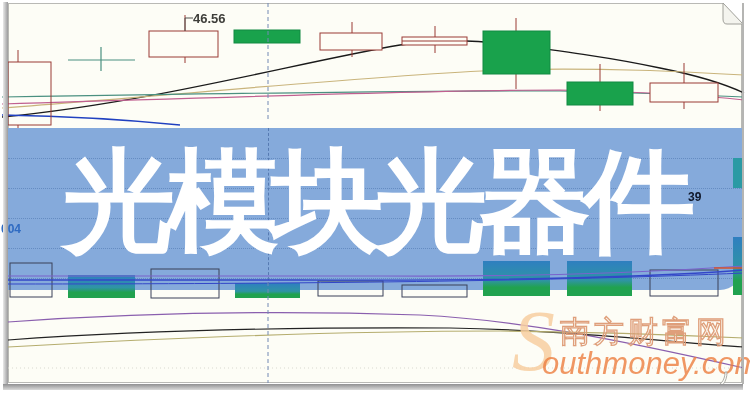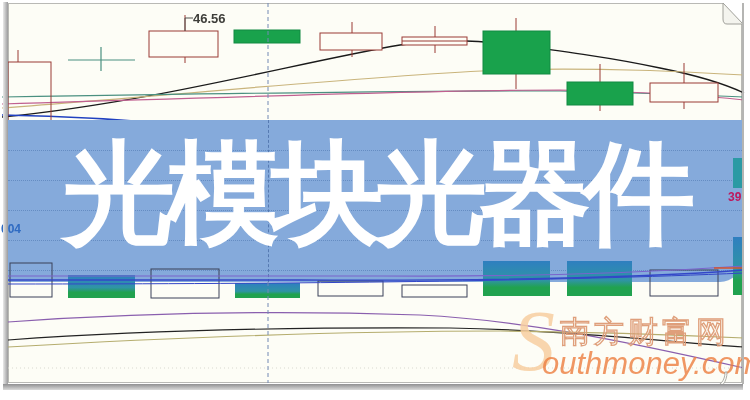--- a/index.html
+++ b/index.html
@@ -2,30 +2,30 @@
 <html><head>
 <meta charset="utf-8">
 <style>
   html,body{margin:0;padding:0;background:#fff;}
   .stage{position:relative;width:750px;height:400px;overflow:hidden;background:#ffffff;
          font-family:"Liberation Sans","DejaVu Sans",sans-serif;}
   .paper{position:absolute;left:8px;top:3px;width:734px;height:380px;background:#fdfdf6;
          border:1px solid #b9b9b5;box-sizing:border-box;z-index:0;}
   svg.layer{position:absolute;left:0;top:0;z-index:1;pointer-events:none;}
   #overlay-svg{z-index:3;}
-  .banner{position:absolute;left:8px;top:120px;width:734px;height:162px;background:#85aadb;
+  .banner{position:absolute;left:8px;top:128px;width:734px;height:162px;background:#85aadb;
           border-radius:0 0 22px 0;z-index:2;overflow:hidden;}
   .bdot{position:absolute;left:0;right:0;height:0;border-top:1px dotted rgba(70,110,170,0.50);z-index:1;}
   .bdash{position:absolute;top:0;bottom:0;width:0;border-left:1px dashed rgba(55,90,150,0.60);z-index:1;}
   .banner-text{position:absolute;left:0;right:0;top:18px;z-index:2;text-align:center;
                font-size:112px;line-height:1;font-weight:bold;letter-spacing:-8px;color:#ffffff;}
   .lbl{position:absolute;z-index:4;white-space:nowrap;font-weight:bold;}
   .price-lbl{left:193px;top:11px;font-size:13px;color:#3e3e3a;}
   .left-num{left:1px;top:222px;font-size:12px;color:#2f6bc2;z-index:4;}
-  .right-num{left:728px;top:190px;font-size:12px;color:#be185d;z-index:4;}
+  .right-num{left:688px;top:190px;font-size:12px;color:#0f172a;z-index:4;}
   .watermark{position:absolute;left:512px;top:296px;width:235px;height:100px;z-index:4;pointer-events:none;}
   .wm-s{position:absolute;left:0;top:2px;font-family:"Liberation Serif","DejaVu Serif",serif;
         font-style:italic;font-size:86px;line-height:1;color:rgba(247,206,160,0.85);}
   .wm-cn{position:absolute;left:48px;top:16px;font-size:30px;font-weight:normal;letter-spacing:4px;
          color:rgba(250,232,216,0.22);-webkit-text-stroke:1.3px rgba(221,154,116,0.95);}
   .wm-en{position:absolute;left:30px;top:50px;font-family:Liberation Sans, sans-serif;
          font-style:italic;font-size:31px;color:rgba(236,125,62,0.80);}
   .frame-left{position:absolute;left:3px;top:2px;width:5px;height:387px;z-index:6;
               background:linear-gradient(to right,#e9e9e9,#9b9b9d);}
   .frame-bottom{position:absolute;left:3px;top:384px;width:740px;height:6px;z-index:6;

